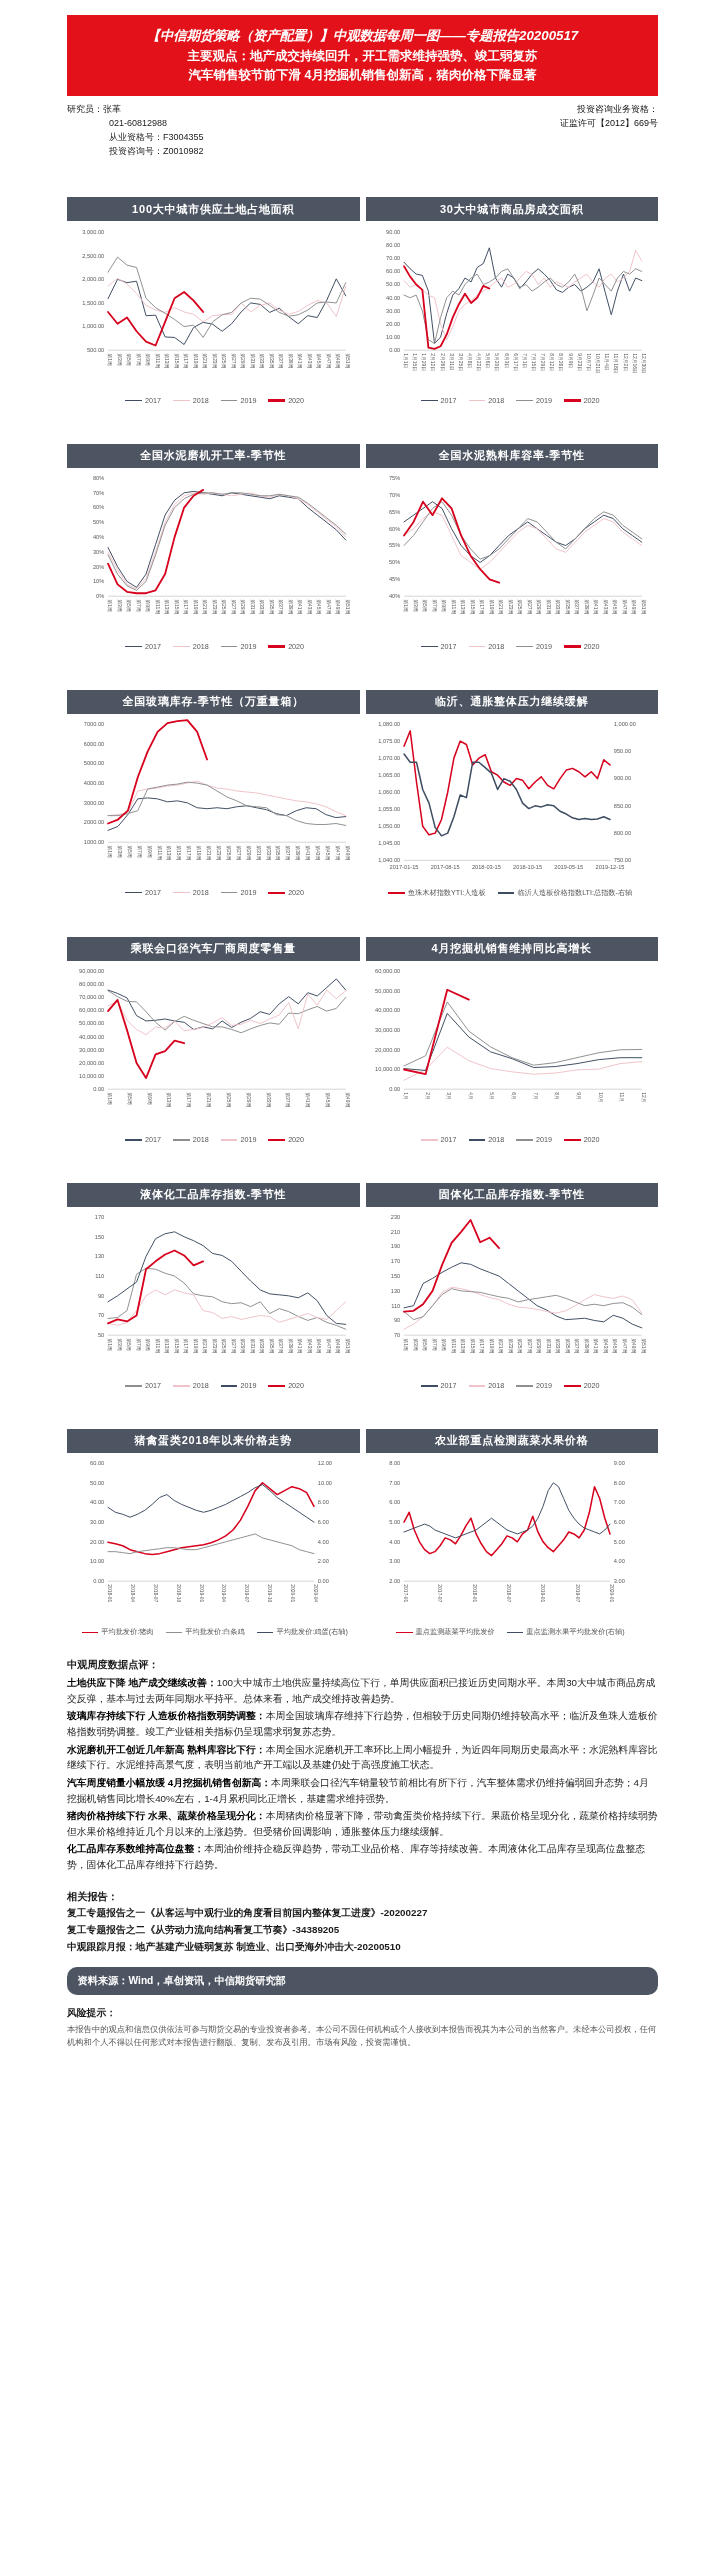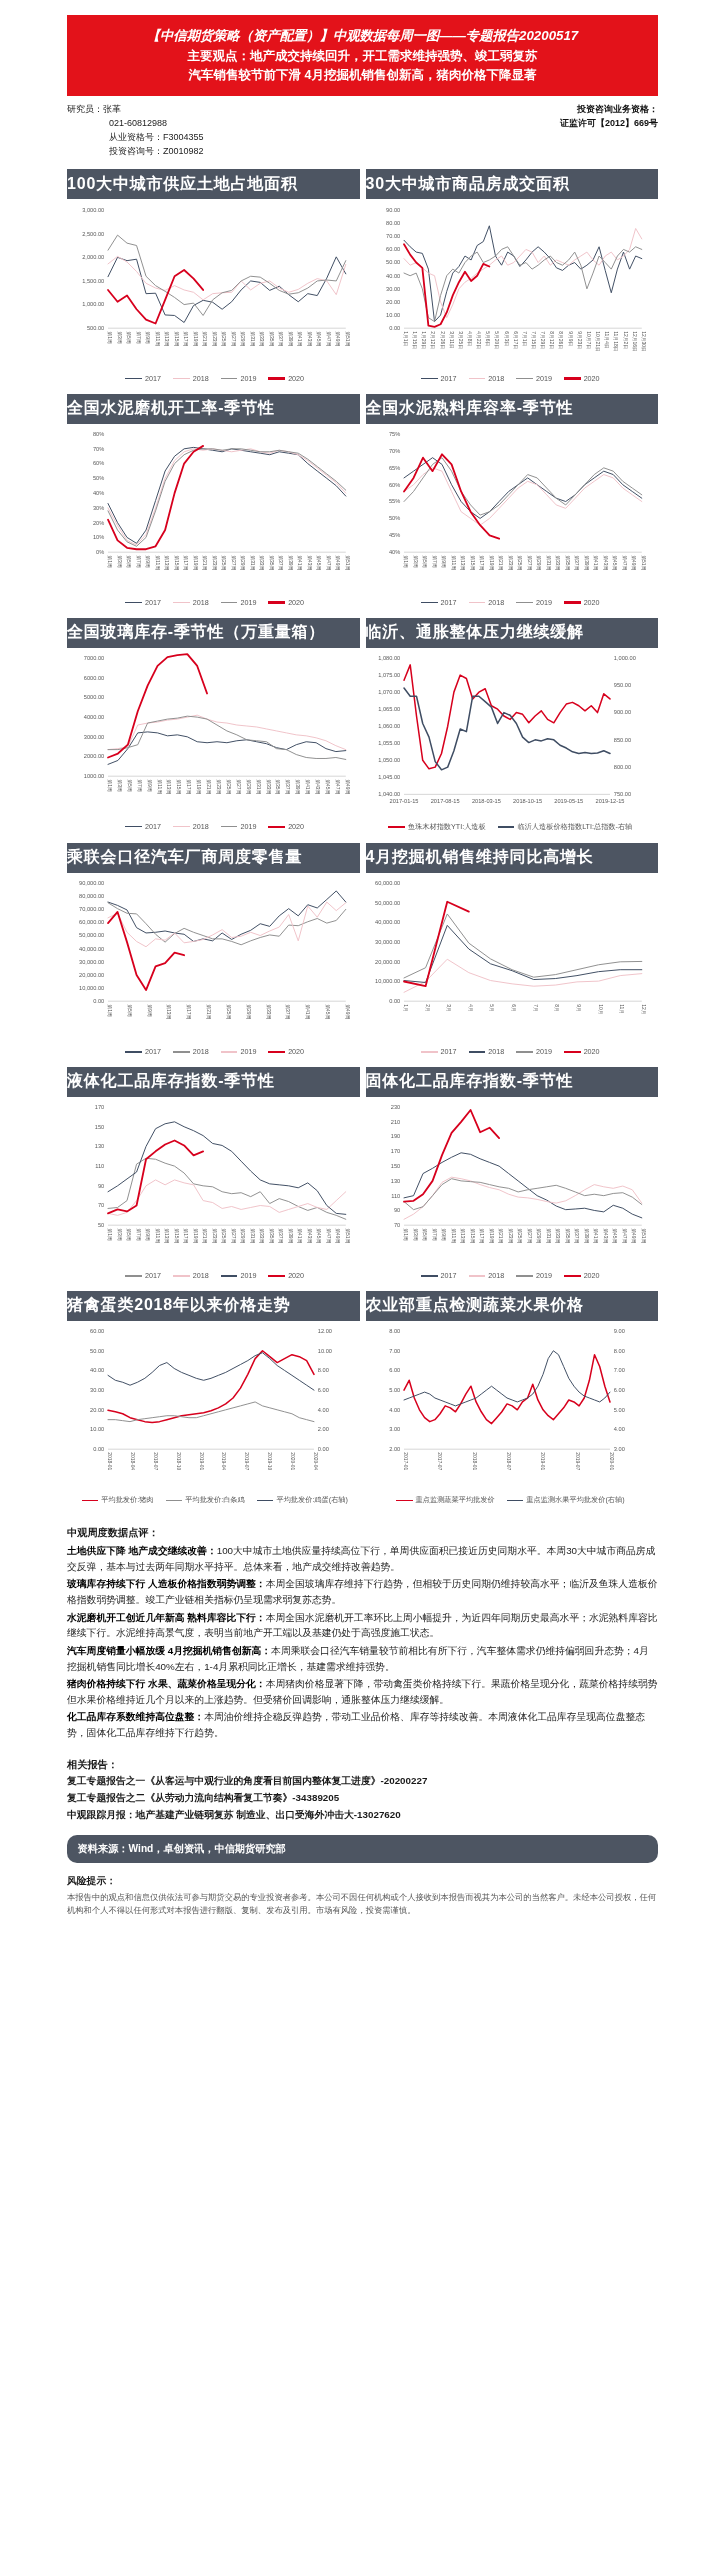--- a/index.html
+++ b/index.html
@@ -4,23 +4,23 @@
 <style>
   html,body{margin:0;padding:0;background:#fff;}
   body{width:727px;min-height:2576px;font-family:"Liberation Sans","DejaVu Sans",sans-serif;color:#1a1a1a;}
   .content{width:591px;margin:0 0 0 67px;padding-top:15px;}
   .banner{background:var(--banner,#e3121a);color:#fff;text-align:center;padding:11.4px 6px 9.8px;font-weight:bold;}
   .banner .l1{font-size:13.3px;line-height:1.55;font-style:italic;}
   .banner .l2,.banner .l3{font-size:12.5px;line-height:1.55;}
   .info-row{display:flex;justify-content:space-between;margin:7.6px 0 10.6px;font-size:9px;line-height:1.55;}
   .info-left div{color:#222;}
   .info-left .indent{padding-left:42px;}
-  .info-right{text-align:right;font-weight:bold;color:#111;}
+  .info-right{text-align:right;font-weight:normal;color:#111;}
   .title-row{display:flex;gap:6px;margin-top:10.6px;}
-  .title-cell{flex:1;background:var(--bar,#4d5562);color:#fff;font-weight:bold;font-size:16px;padding:4.5px 0;letter-spacing:0.8px;}
+  .title-cell{flex:1;background:var(--bar,#4d5562);color:#fff;font-weight:bold;font-size:11px;text-align:center;padding:4.5px 0;letter-spacing:0.8px;margin-top:28px;}
   .charts-row{display:flex;}
   .chart-box{width:50%;padding-top:4.5px;}
   .legend{display:flex;justify-content:center;gap:12px;margin-top:11px;flex-wrap:wrap;}
   .legend .li{display:flex;align-items:center;gap:3px;font-size:7.2px;color:#555;}
   .legend .sw{display:inline-block;width:16.7px;}
   .commentary{margin-top:19.7px;font-size:9.8px;line-height:1.62;}
   .c-head{font-weight:bold;font-size:10.2px;margin-bottom:1.5px;}
   .commentary p{margin:0 0 1.5px;color:#222;}
   .commentary b{color:#000;}
   .reports{margin-top:15px;font-size:9.8px;line-height:1.7;font-weight:bold;}
@@ -713,21 +713,21 @@
         <p><b>猪肉价格持续下行 水果、蔬菜价格呈现分化：</b><span>本周猪肉价格显著下降，带动禽蛋类价格持续下行。果蔬价格呈现分化，蔬菜价格持续弱势但水果价格维持近几个月以来的上涨趋势。但受猪价回调影响，通胀整体压力继续缓解。</span></p>
         <p><b>化工品库存系数维持高位盘整：</b><span>本周油价维持企稳反弹趋势，带动工业品价格、库存等持续改善。本周液体化工品库存呈现高位盘整态势，固体化工品库存维持下行趋势。</span></p>
       </div>
   </div>
 
   <div class="reports">
     <div class="r-head">相关报告：</div>
     <div id="report-items">
         <div>复工专题报告之一《从客运与中观行业的角度看目前国内整体复工进度》-20200227</div>
         <div>复工专题报告之二《从劳动力流向结构看复工节奏》-34389205</div>
-        <div>中观跟踪月报：地产基建产业链弱复苏 制造业、出口受海外冲击大-13027620</div>
+        <div>中观跟踪月报：地产基建产业链弱复苏 制造业、出口受海外冲击大-20200510</div>
       </div>
   </div>
 
   <div class="source-bar">资料来源：Wind，卓创资讯，中信期货研究部</div>
 
   <div class="risk">
     <div class="risk-head">风险提示：</div>
     <div class="risk-text">本报告中的观点和信息仅供依法可参与期货交易的专业投资者参考。本公司不因任何机构或个人接收到本报告而视其为本公司的当然客户。未经本公司授权，任何机构和个人不得以任何形式对本报告进行翻版、复制、发布及引用。市场有风险，投资需谨慎。</div>
   </div>
 

